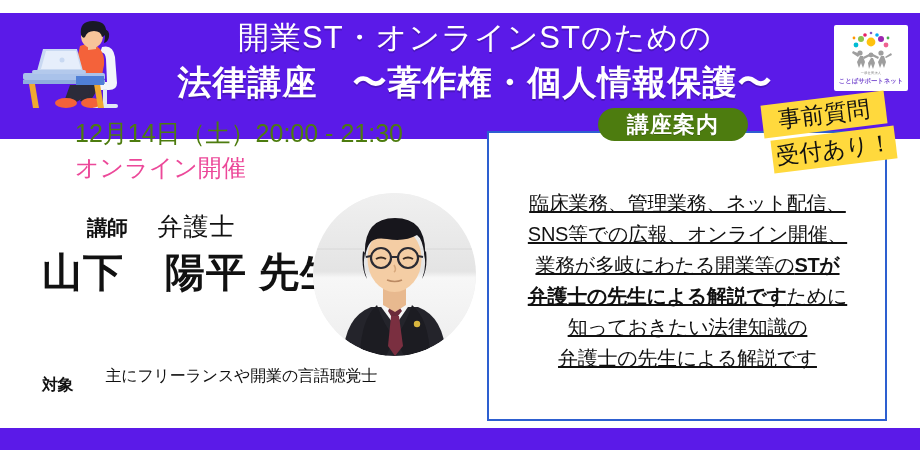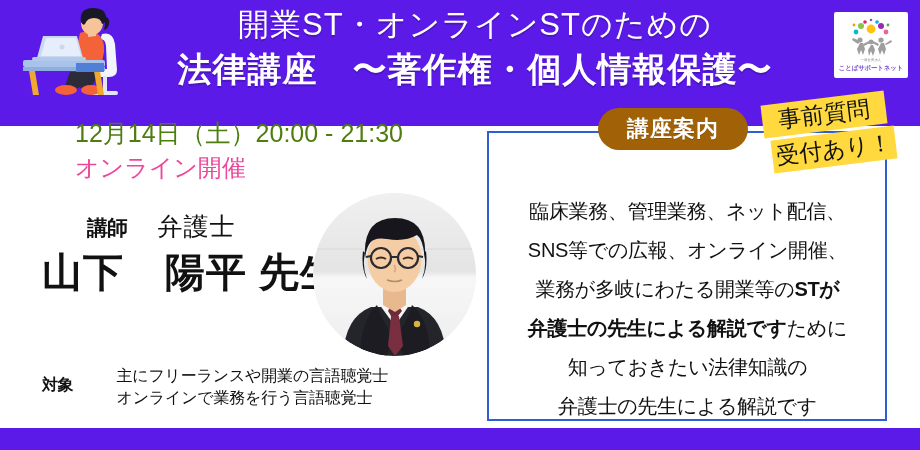--- a/index.html
+++ b/index.html
@@ -19,21 +19,21 @@
     width: 920px;
     height: 450px;
     background: #ffffff;
     overflow: hidden;
   }
 
   
   .header-band {
     position: absolute;
     left: 0;
-    top: 0;
+    top: 13px;
     width: 920px;
     height: 126px;
     background: #5b1ae8;
     overflow: hidden;
   }
   .header-titles {
     position: absolute;
     left: 140px;
     top: 4px;
     width: 670px;
@@ -167,21 +167,21 @@
     vertical-align: top;
     font-size: 16px;
     font-weight: 700;
     color: #111111;
     padding-top: 10px;
     letter-spacing: -0.5px;
   }
   .audience-lines {
     display: inline-block;
     vertical-align: top;
-    margin-left: 39px;
+    margin-left: 28px;
   }
   .audience-lines div {
     font-size: 16px;
     color: #111111;
     line-height: 22px;
     letter-spacing: -0.2px;
   }
 
   
   .info-panel {
@@ -195,36 +195,37 @@
     box-sizing: border-box;
   }
   .info-body {
     position: absolute;
     left: 495px;
     top: 188px;
     width: 385px;
     text-align: center;
   }
   .info-body p {
-    margin: 8px;
+    margin: 0;
     font-size: 20px;
     line-height: 31px;
     color: #111111;
     letter-spacing: -0.3px;
     white-space: nowrap;
+    text-decoration: underline;
   }
   .info-body p b { font-weight: 700; }
 
   .course-pill {
     position: absolute;
     left: 598px;
     top: 108px;
     width: 150px;
-    height: 42px;
-    background: #a16207;
+    height: 33px;
+    background: #4d7c0f;
     border-radius: 21px;
     color: #ffffff;
     font-size: 22px;
     font-weight: 700;
     display: flex;
     align-items: center;
     justify-content: center;
     letter-spacing: 1px;
     text-shadow: 0 1px 0 rgba(0,0,0,0.2);
     z-index: 5;
@@ -405,21 +406,20 @@
 
         <circle cx="104" cy="131" r="3.2" fill="#d8b53e"></circle>
       </g>
     </svg>
   </div>
 
   <div class="audience-block">
     <span class="audience-label">対象</span>
     <span class="audience-lines">
       <div>主にフリーランスや開業の言語聴覚士</div>
-      <div>オンラインで業務を行う言語聴覚士</div>
     </span>
   </div>
 
   <div class="info-panel"></div>
 
   <div class="course-pill">講座案内</div>
 
   <div class="sticky sticky-1">事前質問</div>
   <div class="sticky sticky-2">受付あり！</div>
 

